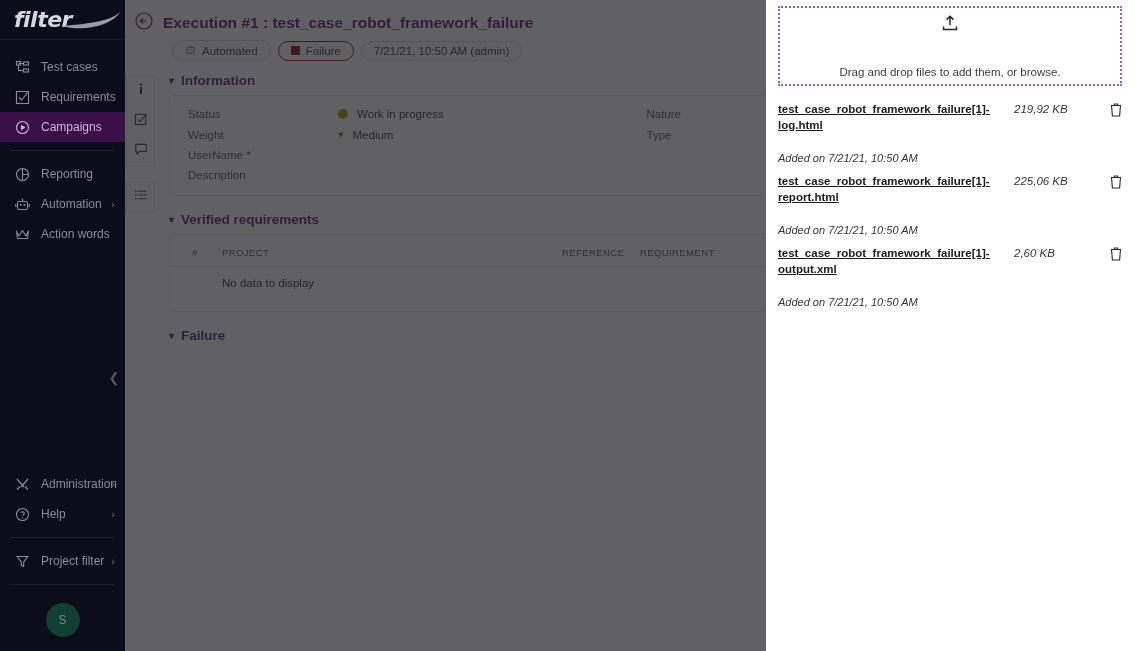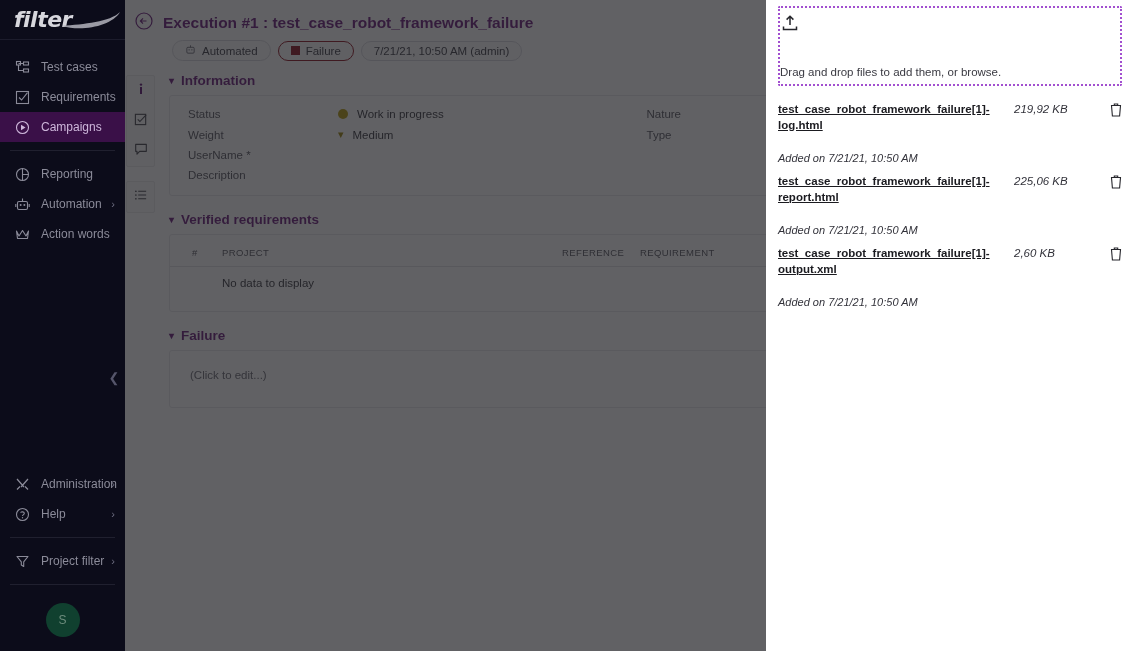--- a/index.html
+++ b/index.html
@@ -132,21 +132,21 @@
   }
 
   
   .att-panel {
     position: absolute; right: 0; top: 0; width: 368px; height: 651px;
     background: #ffffff; z-index: 25; padding: 6px 12px 0 12px;
   }
   .dropzone {
     border: 2px dotted #a24fd0; border-radius: 2px;
     height: 80px; display: flex; flex-direction: column;
-    justify-content: center; gap: 28px; cursor: pointer;
+    align-items: center; justify-content: center; gap: 28px; cursor: pointer;
   }
   .dz-text { font-size: 11.5px; color: #3a3a42; }
   .file-list { padding-top: 10px; }
   .file-row {
     display: grid; grid-template-columns: 1fr 82px 26px;
     padding: 6px 0 4px 0; align-items: start;
   }
   .file-name {
     font-size: 11.5px; font-weight: bold; color: #1b1b20;
     text-decoration: underline; cursor: pointer; line-height: 15.5px;
@@ -419,23 +419,20 @@
               </tbody>
             </table>
           </div>
         </section>
 
         <section class="section">
           <div class="section-head">
             <span class="caret">▾</span>
             <span>Failure</span>
           </div>
-          <div class="card">
-            <div class="comments-box">(Click to edit...)</div>
-          </div>
         </section>
 
       </div>
     </div>
   </main>
 
   <div class="dim"></div>
 
   <aside class="att-panel">
     <div class="dropzone">

